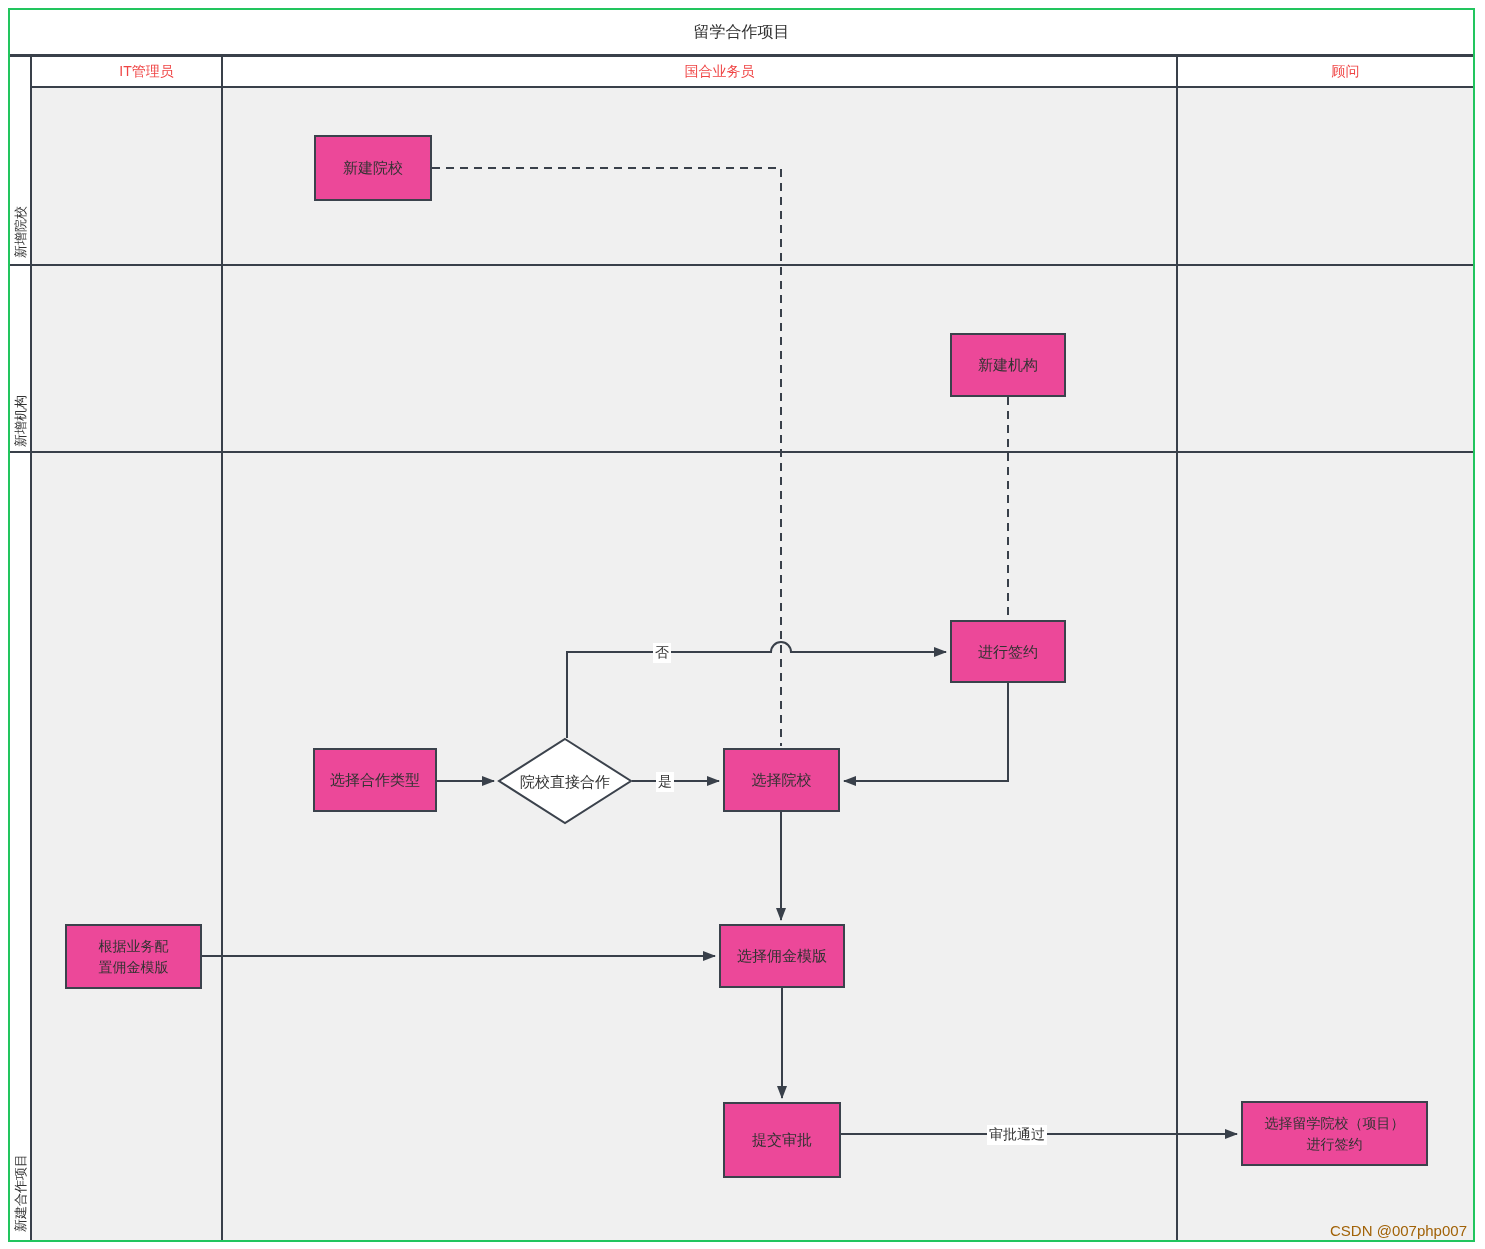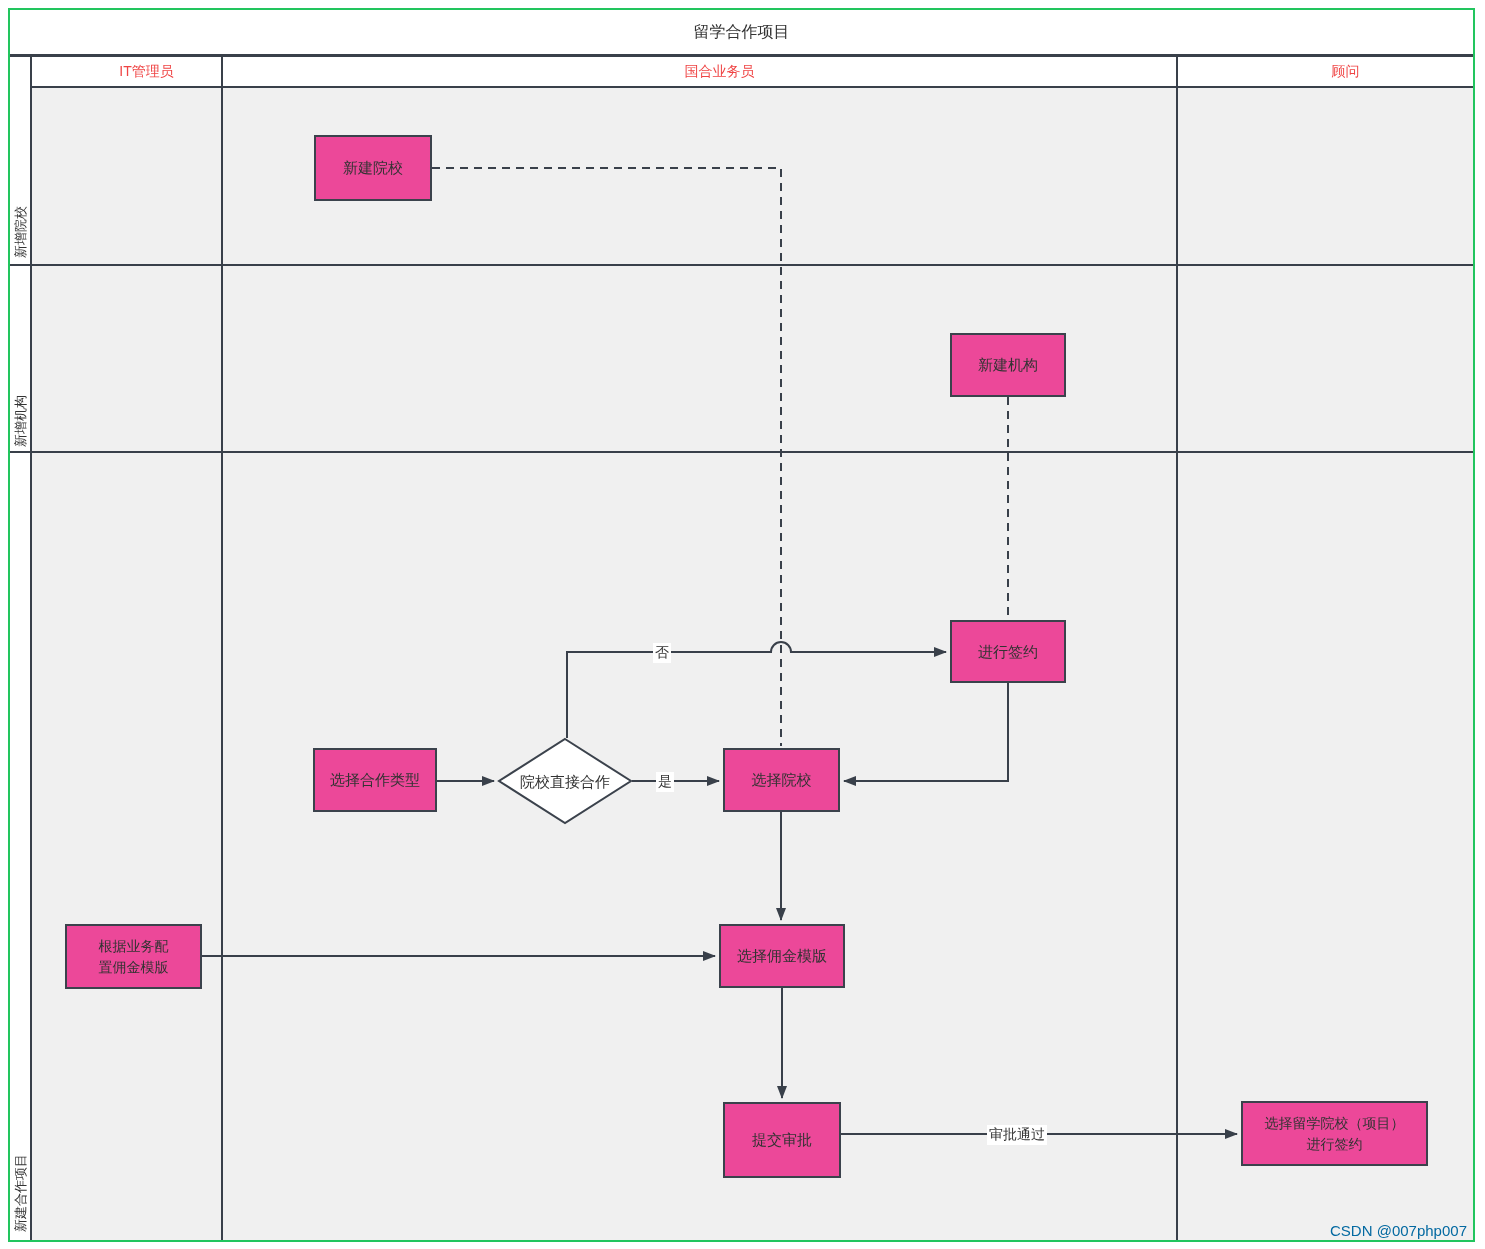--- a/index.html
+++ b/index.html
@@ -73,21 +73,21 @@
     position: absolute;
     transform: translate(-50%, -50%);
     background: #ffffff;
     padding: 1px 2px;
     font-size: 14px; color: #333; white-space: nowrap;
     z-index: 3;
   }
   .watermark {
     position: absolute;
     right: 18px; bottom: 10px;
-    font-size: 15px; color: #0369a1;
+    font-size: 15px; color: #a16207;
     z-index: 4;
   }
 </style>
 </head>
 <body>
 
 <div class="frame">
   <div class="cell title-cell bb3">留学合作项目</div>
 
   <div class="cell rail-a br bb"></div>

